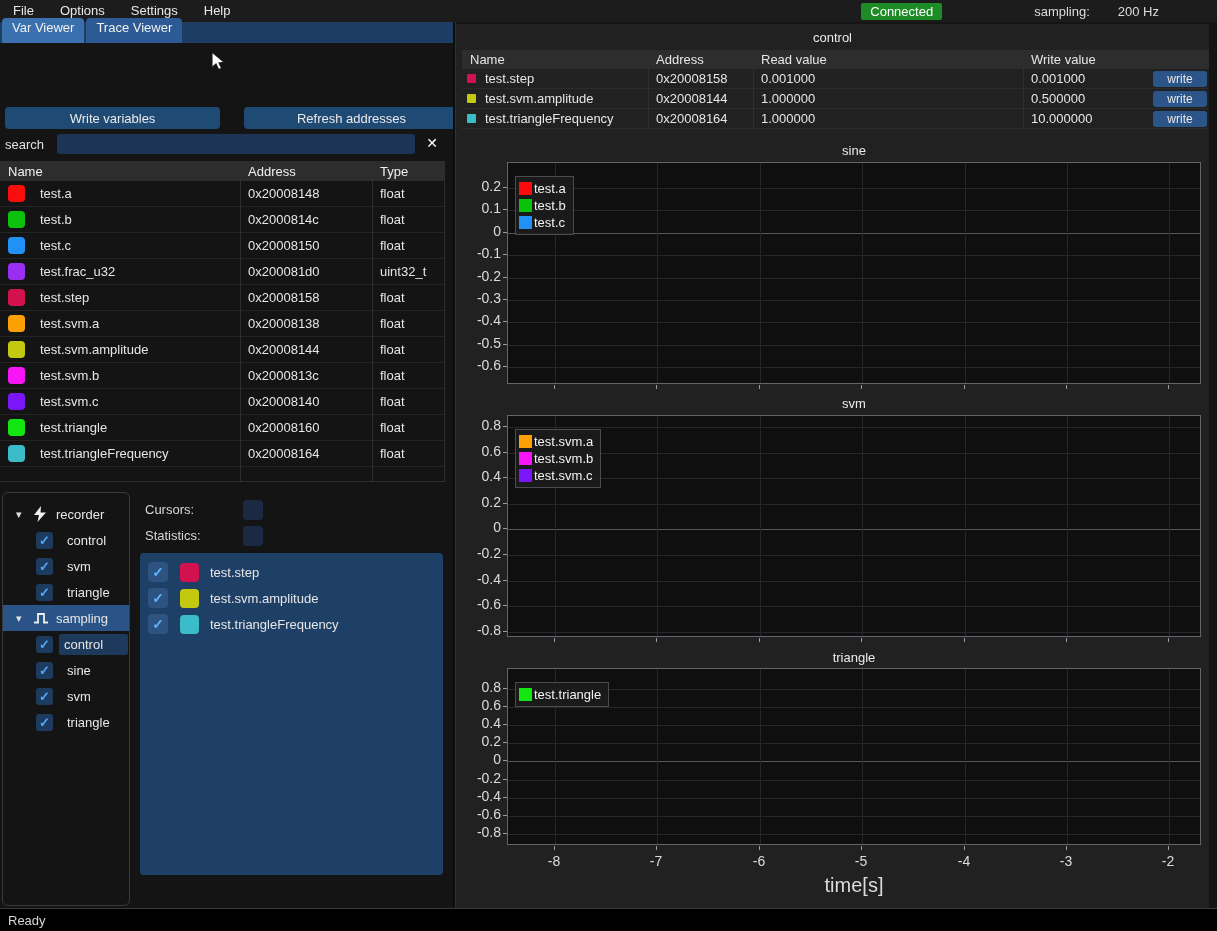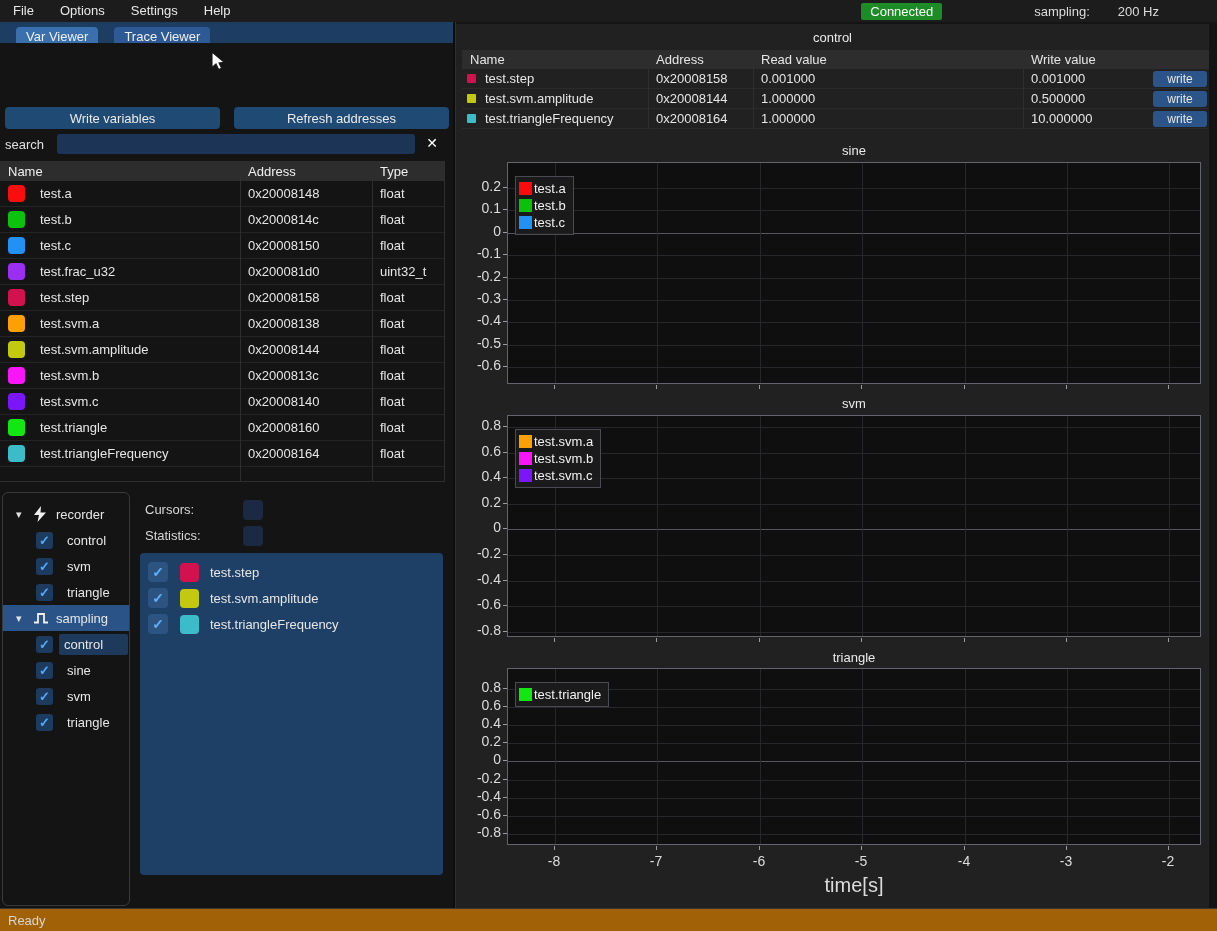--- a/index.html
+++ b/index.html
@@ -12,37 +12,37 @@
   #menu-left { display:flex; align-items:center; }
   .menu-item { padding:0 13px; line-height:22px; color:#e8e8e8; }
   #menu-right { position:absolute; right:0; top:0; height:22px; display:flex; align-items:center; }
   #conn-badge { border-radius:2px; padding:1px 9px; font-size:13px; color:#fff; margin-right:92px; }
   #sampling-label { color:#dcdcdc; margin-right:28px; }
   #sampling-value { color:#dcdcdc; margin-right:58px; }
 
   
   #tab-bar { position:absolute; left:0; top:22px; width:453px; height:21px; background:#1e3d63;
     display:flex; align-items:flex-end; }
-  .tab { height:16px; line-height:20px; padding:0 10px; font-size:13px; border-radius:4px 4px 0 0;
-    margin-left:16px; color:#f0f0f0; }
+  .tab { height:25px; line-height:20px; padding:0 10px; font-size:13px; border-radius:4px 4px 0 0;
+    margin-left:2px; color:#f0f0f0; }
   .tab.active { background:#3a70ad; }
   .tab.inactive { background:#2d5a94; }
 
   
   #left-panel { position:absolute; left:0; top:43px; width:453px; height:865px; background:#141414; }
   #v-divider { position:absolute; left:453px; top:22px; width:3px; height:886px; background:#0d0d0d; border-right:1px solid #303030; }
   #right-panel { position:absolute; left:456px; top:24px; width:753px; height:884px; background:#212121; }
 
   
   #stop-btn { position:absolute; left:5px; top:7px; width:438px; height:50px; border-radius:5px;
     display:flex; align-items:center; justify-content:center; font-size:13px; color:rgba(255,255,255,.82); }
   .navy-btn { background:#1f4a73; border-radius:4px; font-size:13px; color:#eaeaea;
     display:flex; align-items:center; justify-content:center; }
   #import-btn { position:absolute; left:5px; top:64px; width:215px; height:22px; }
-  #refresh-btn { position:absolute; left:234px; top:64px; width:215px; height:22px; }
+  #refresh-btn { position:absolute; left:244px; top:64px; width:215px; height:22px; }
   #search-label { position:absolute; left:5px; top:94px; font-size:13px; color:#e0e0e0; }
   #search-input { position:absolute; left:57px; top:91px; width:358px; height:20px; background:#1c3556;
     border:none; border-radius:3px; color:#fff; padding:0 6px; font-size:13px; font-family:"Liberation Sans",sans-serif; }
   #search-clear { position:absolute; left:424px; top:92px; font-size:14px; color:#fff; width:16px; text-align:center; }
 
   
   #var-table { position:absolute; left:0; top:118px; width:445px; height:321px;
     border-bottom:1px solid #2e2e2e; background:#141414; overflow:hidden; }
   .vhead { display:grid; grid-template-columns:240px 132px 73px; height:20px; background:#2d2d2d;
     align-items:center; font-size:13px; color:#f0f0f0; }
@@ -107,21 +107,21 @@
   .ytick-dash { position:absolute; width:4px; height:1px; background:#9a9aa2; }
   .xtick-dash { position:absolute; width:1px; height:4px; background:#9a9aa2; }
   .xtick-label { position:absolute; width:40px; text-align:center; font-size:14px; color:#dcdcdc; }
   #xaxis-title { position:absolute; left:51px; width:694px; text-align:center; font-size:20px; color:#dcdcdc; }
   .legend { position:absolute; background:rgba(28,28,30,.88); border:1px solid #4a4a52; padding:3px 7px 3px 3px; }
   .legend-entry { display:flex; align-items:center; height:17px; }
   .legend-swatch { width:13px; height:13px; margin-right:2px; flex:0 0 auto; }
   .legend-label { font-size:13px; color:#f2f2f2; }
 
   
-  #status-bar { position:absolute; left:0; top:908px; width:1217px; height:23px; background:#a16207;
+  #status-bar { position:absolute; left:0; top:908px; width:1217px; height:23px; background:#000000;
     border-top:1px solid #383838; font-size:13px; color:#d6d6d6; display:flex; align-items:center; padding-left:8px; }
 
   #mouse-cursor { position:absolute; left:207px; top:50px; z-index:50; }
 </style>
 </head>
 <body>
 
 <div id="menu-bar">
   <div id="menu-left">
       <span class="menu-item">File</span>

